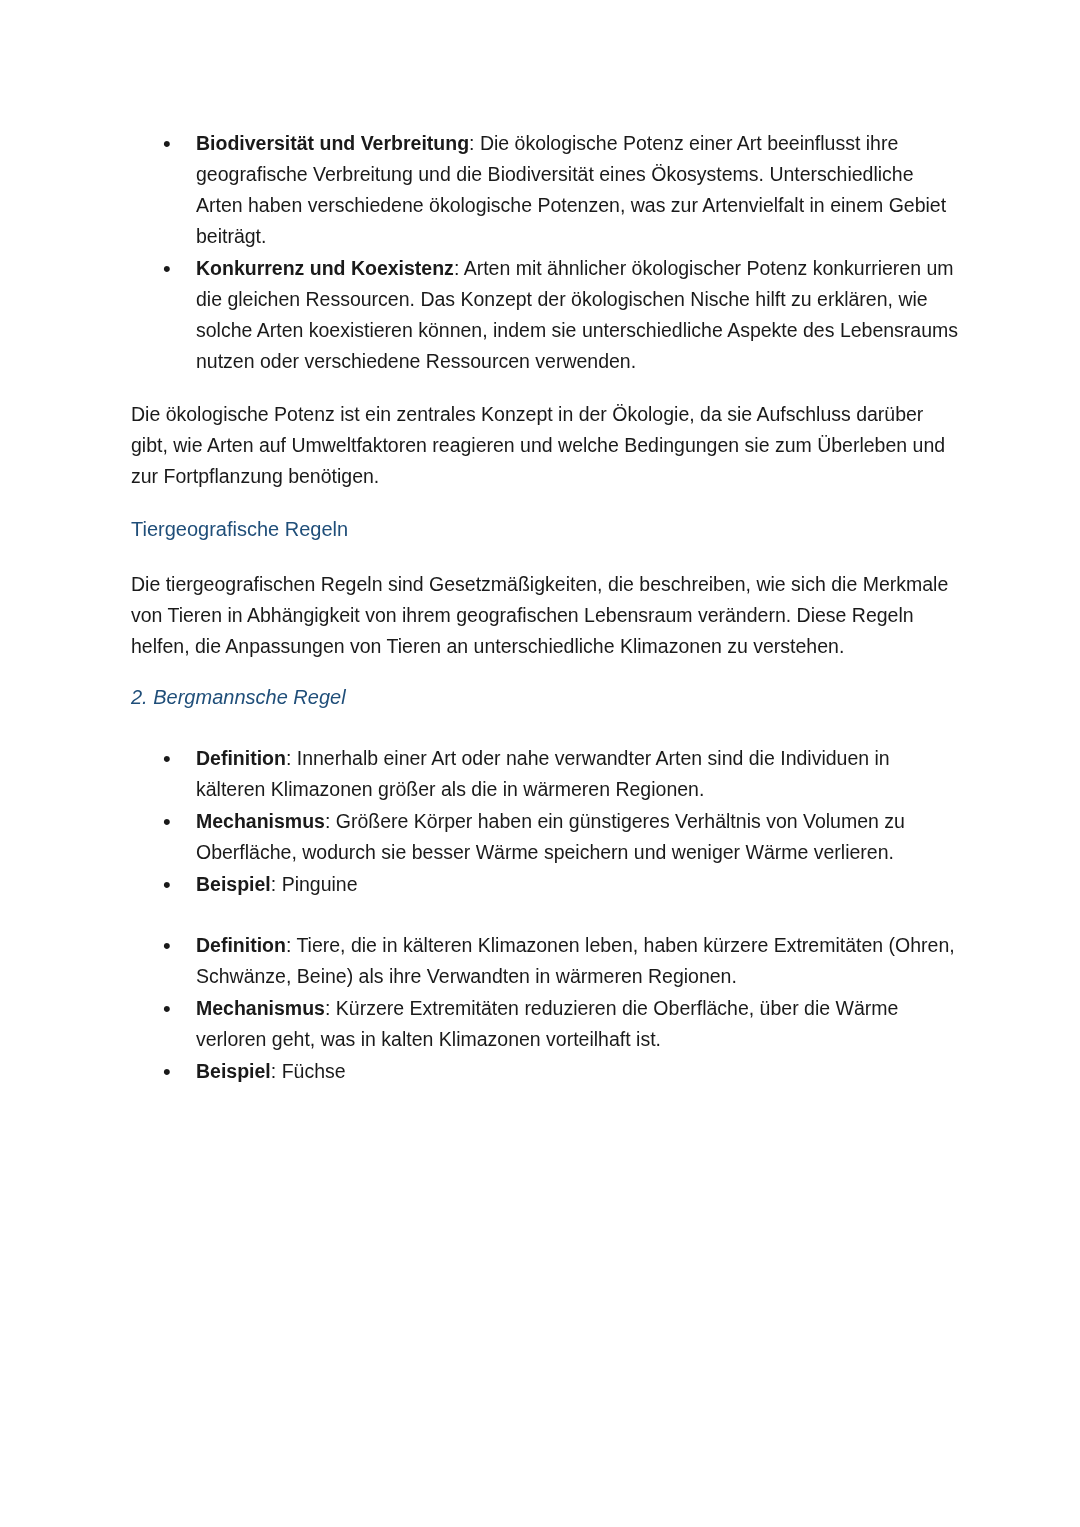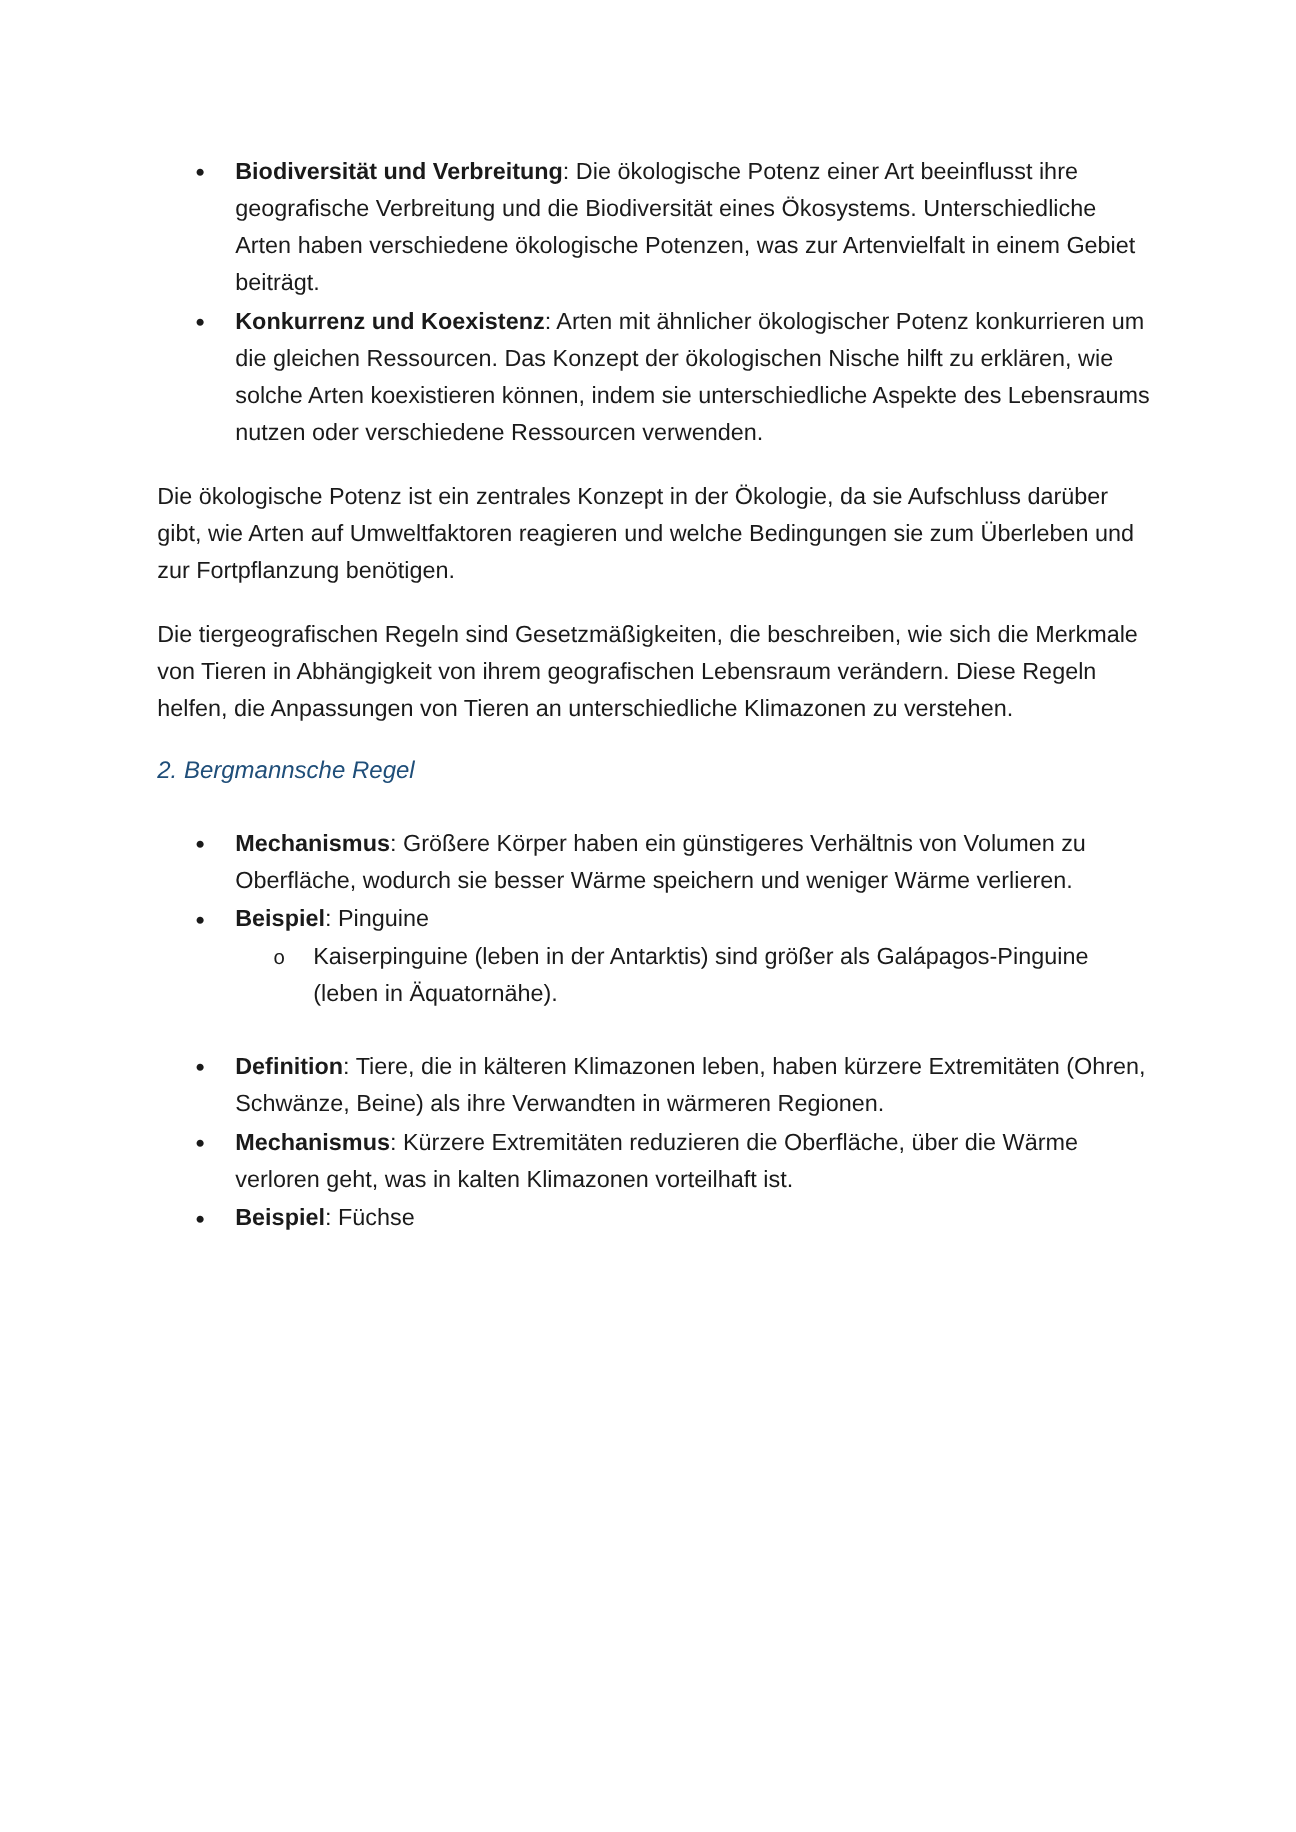--- a/index.html
+++ b/index.html
@@ -24,31 +24,30 @@
 
 <div class="page">
 
   <ul class="bul block" style="margin-bottom:22px">
     <li><b>Biodiversität und Verbreitung</b><span>: Die ökologische Potenz einer Art beeinflusst ihre geografische Verbreitung und die Biodiversität eines Ökosystems. Unterschiedliche Arten haben verschiedene ökologische Potenzen, was zur Artenvielfalt in einem Gebiet beiträgt.</span></li>
     <li><b>Konkurrenz und Koexistenz</b><span>: Arten mit ähnlicher ökologischer Potenz konkurrieren um die gleichen Ressourcen. Das Konzept der ökologischen Nische hilft zu erklären, wie solche Arten koexistieren können, indem sie unterschiedliche Aspekte des Lebensraums nutzen oder verschiedene Ressourcen verwenden.</span></li>
   </ul>
 
   <p class="para">Die ökologische Potenz ist ein zentrales Konzept in der Ökologie, da sie Aufschluss darüber gibt, wie Arten auf Umweltfaktoren reagieren und welche Bedingungen sie zum Überleben und zur Fortpflanzung benötigen.</p>
 
+  <h2 class="heading" style="font-weight:normal">Tiergeografische Regeln</h2>
 
   <p class="para" style="margin-bottom:20px">Die tiergeografischen Regeln sind Gesetzmäßigkeiten, die beschreiben, wie sich die Merkmale von Tieren in Abhängigkeit von ihrem geografischen Lebensraum verändern. Diese Regeln helfen, die Anpassungen von Tieren an unterschiedliche Klimazonen zu verstehen.</p>
 
   <h3 class="heading italic" style="font-weight:normal;margin-bottom:30px">2. Bergmannsche Regel</h3>
 
   <ul class="bul" style="margin-bottom:30px">
+    <li><b>Definition</b><span>: Innerhalb einer Art oder nahe verwandter Arten sind die Individuen in kälteren Klimazonen größer als die in wärmeren Regionen.</span></li>
     <li><b>Mechanismus</b><span>: Größere Körper haben ein günstigeres Verhältnis von Volumen zu Oberfläche, wodurch sie besser Wärme speichern und weniger Wärme verlieren.</span></li>
     <li><b>Beispiel</b><span>: Pinguine</span>
-      <ul class="sub">
-        <li>Kaiserpinguine (leben in der Antarktis) sind größer als Galápagos-Pinguine (leben in Äquatornähe).</li>
-      </ul>
     </li>
   </ul>
 
 
   <ul class="bul">
     <li><b>Definition</b><span>: Tiere, die in kälteren Klimazonen leben, haben kürzere Extremitäten (Ohren, Schwänze, Beine) als ihre Verwandten in wärmeren Regionen.</span></li>
     <li><b>Mechanismus</b><span>: Kürzere Extremitäten reduzieren die Oberfläche, über die Wärme verloren geht, was in kalten Klimazonen vorteilhaft ist.</span></li>
     <li><b>Beispiel</b><span>: Füchse</span></li>
   </ul>
 

